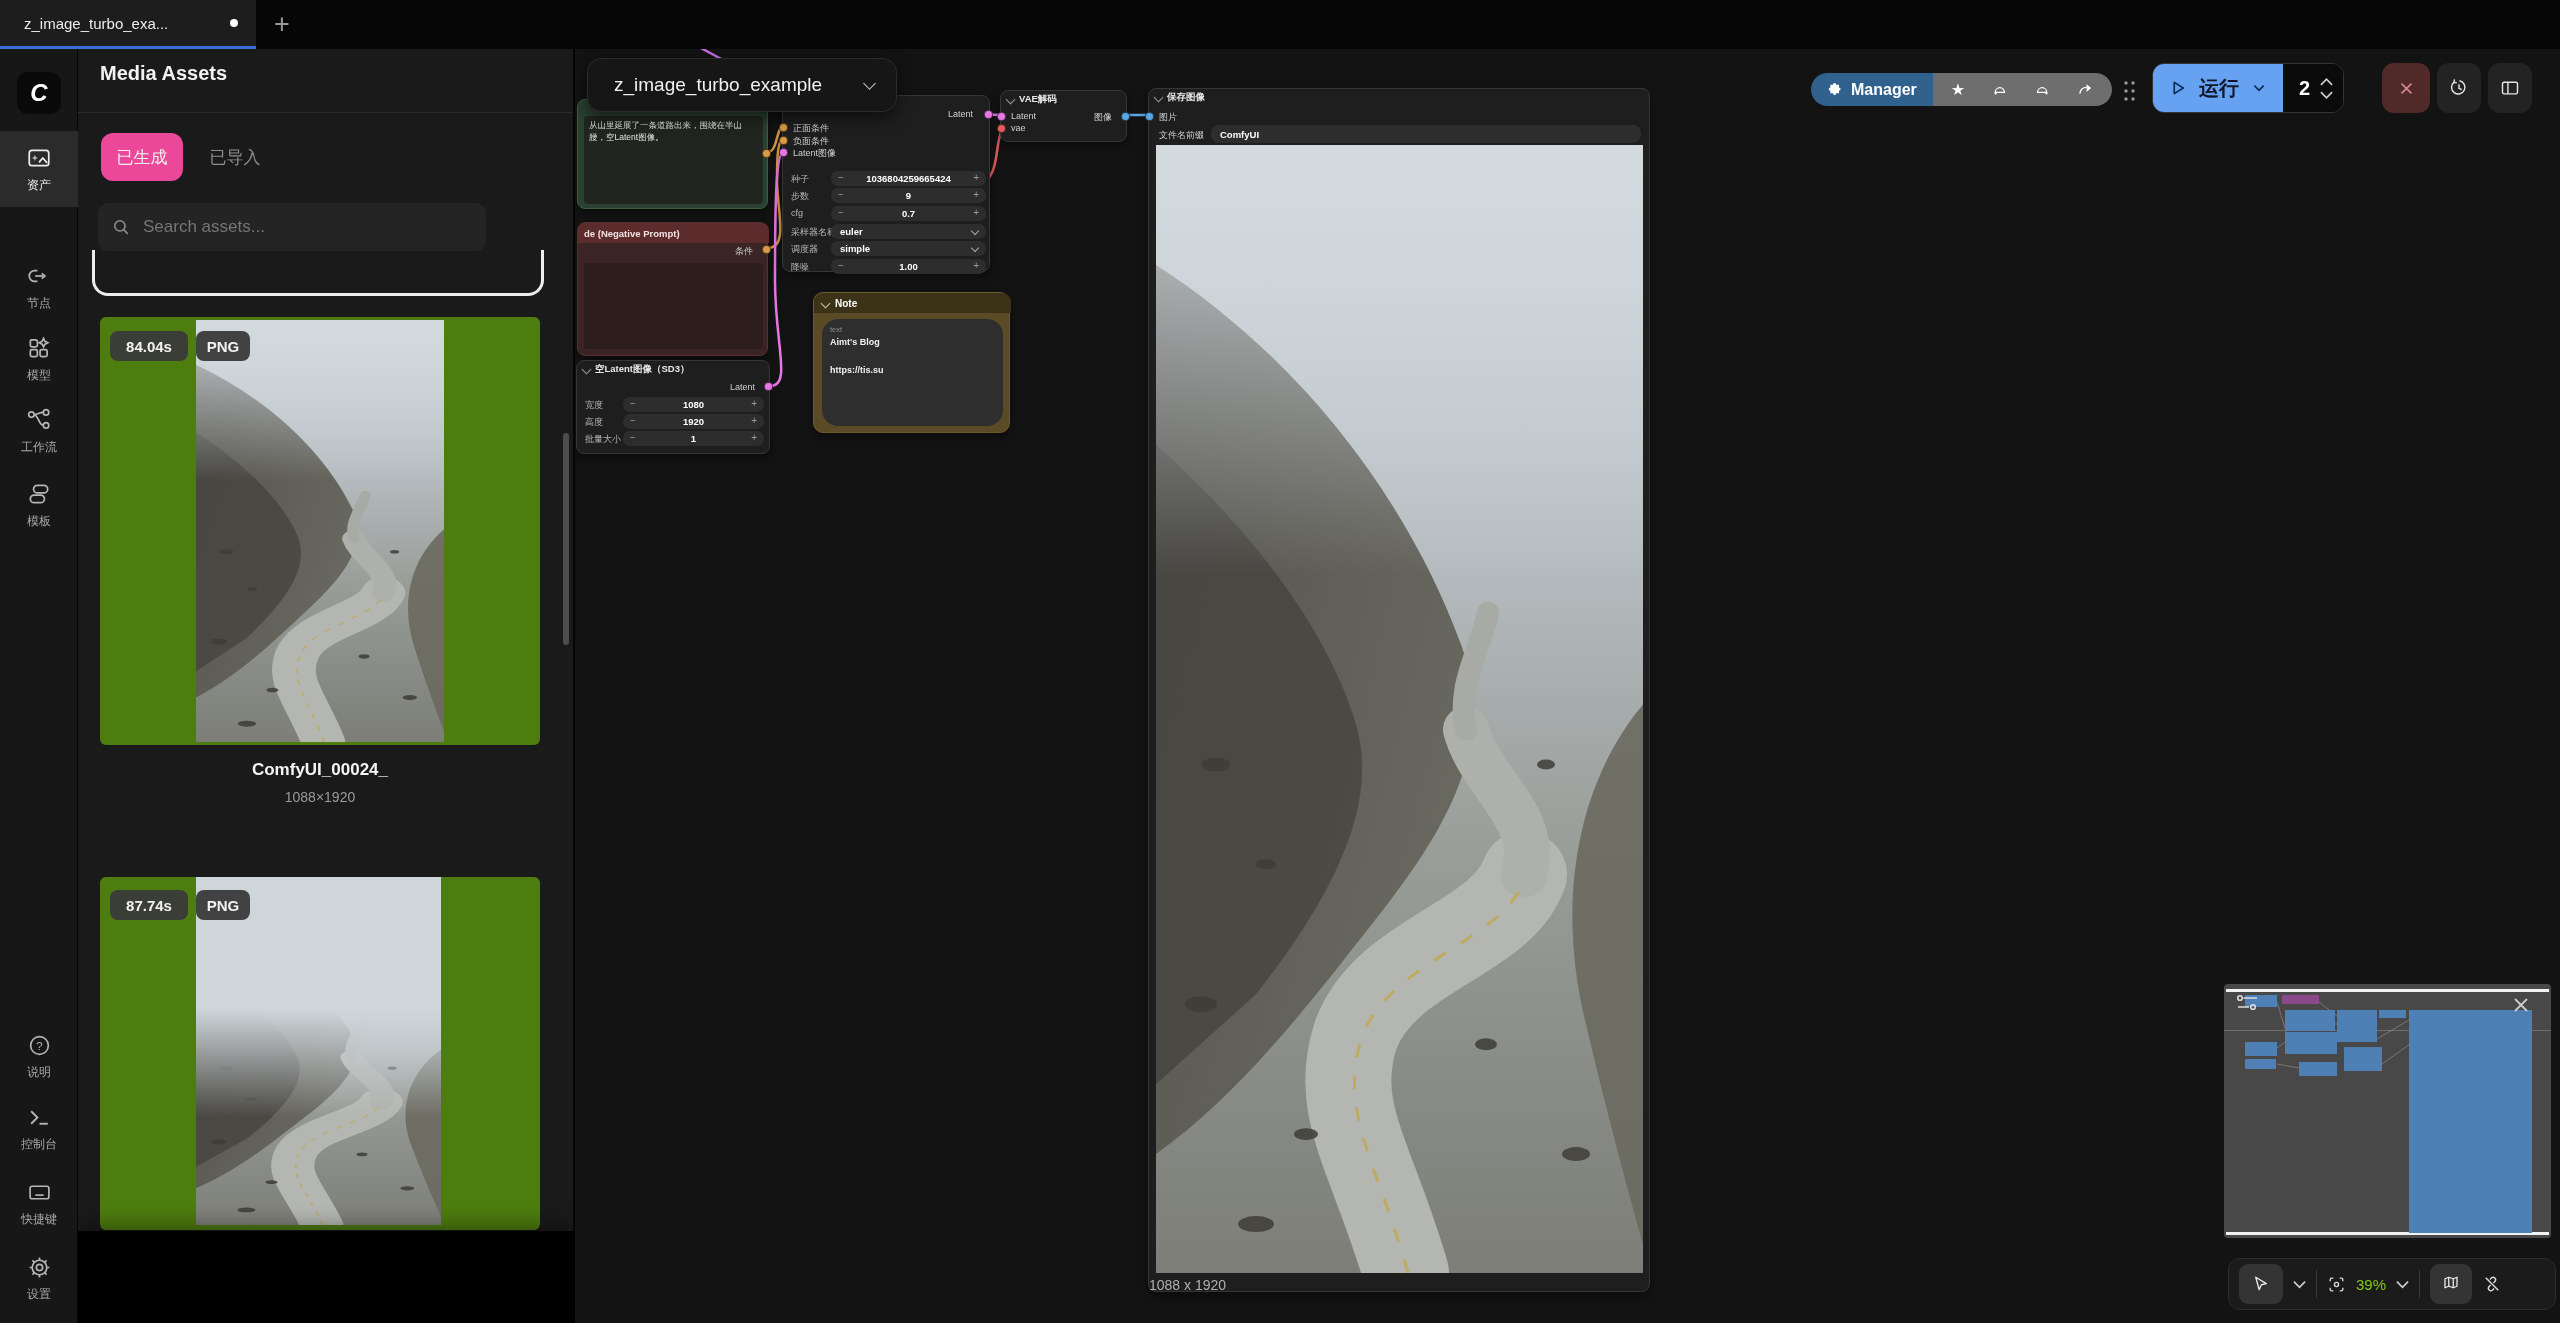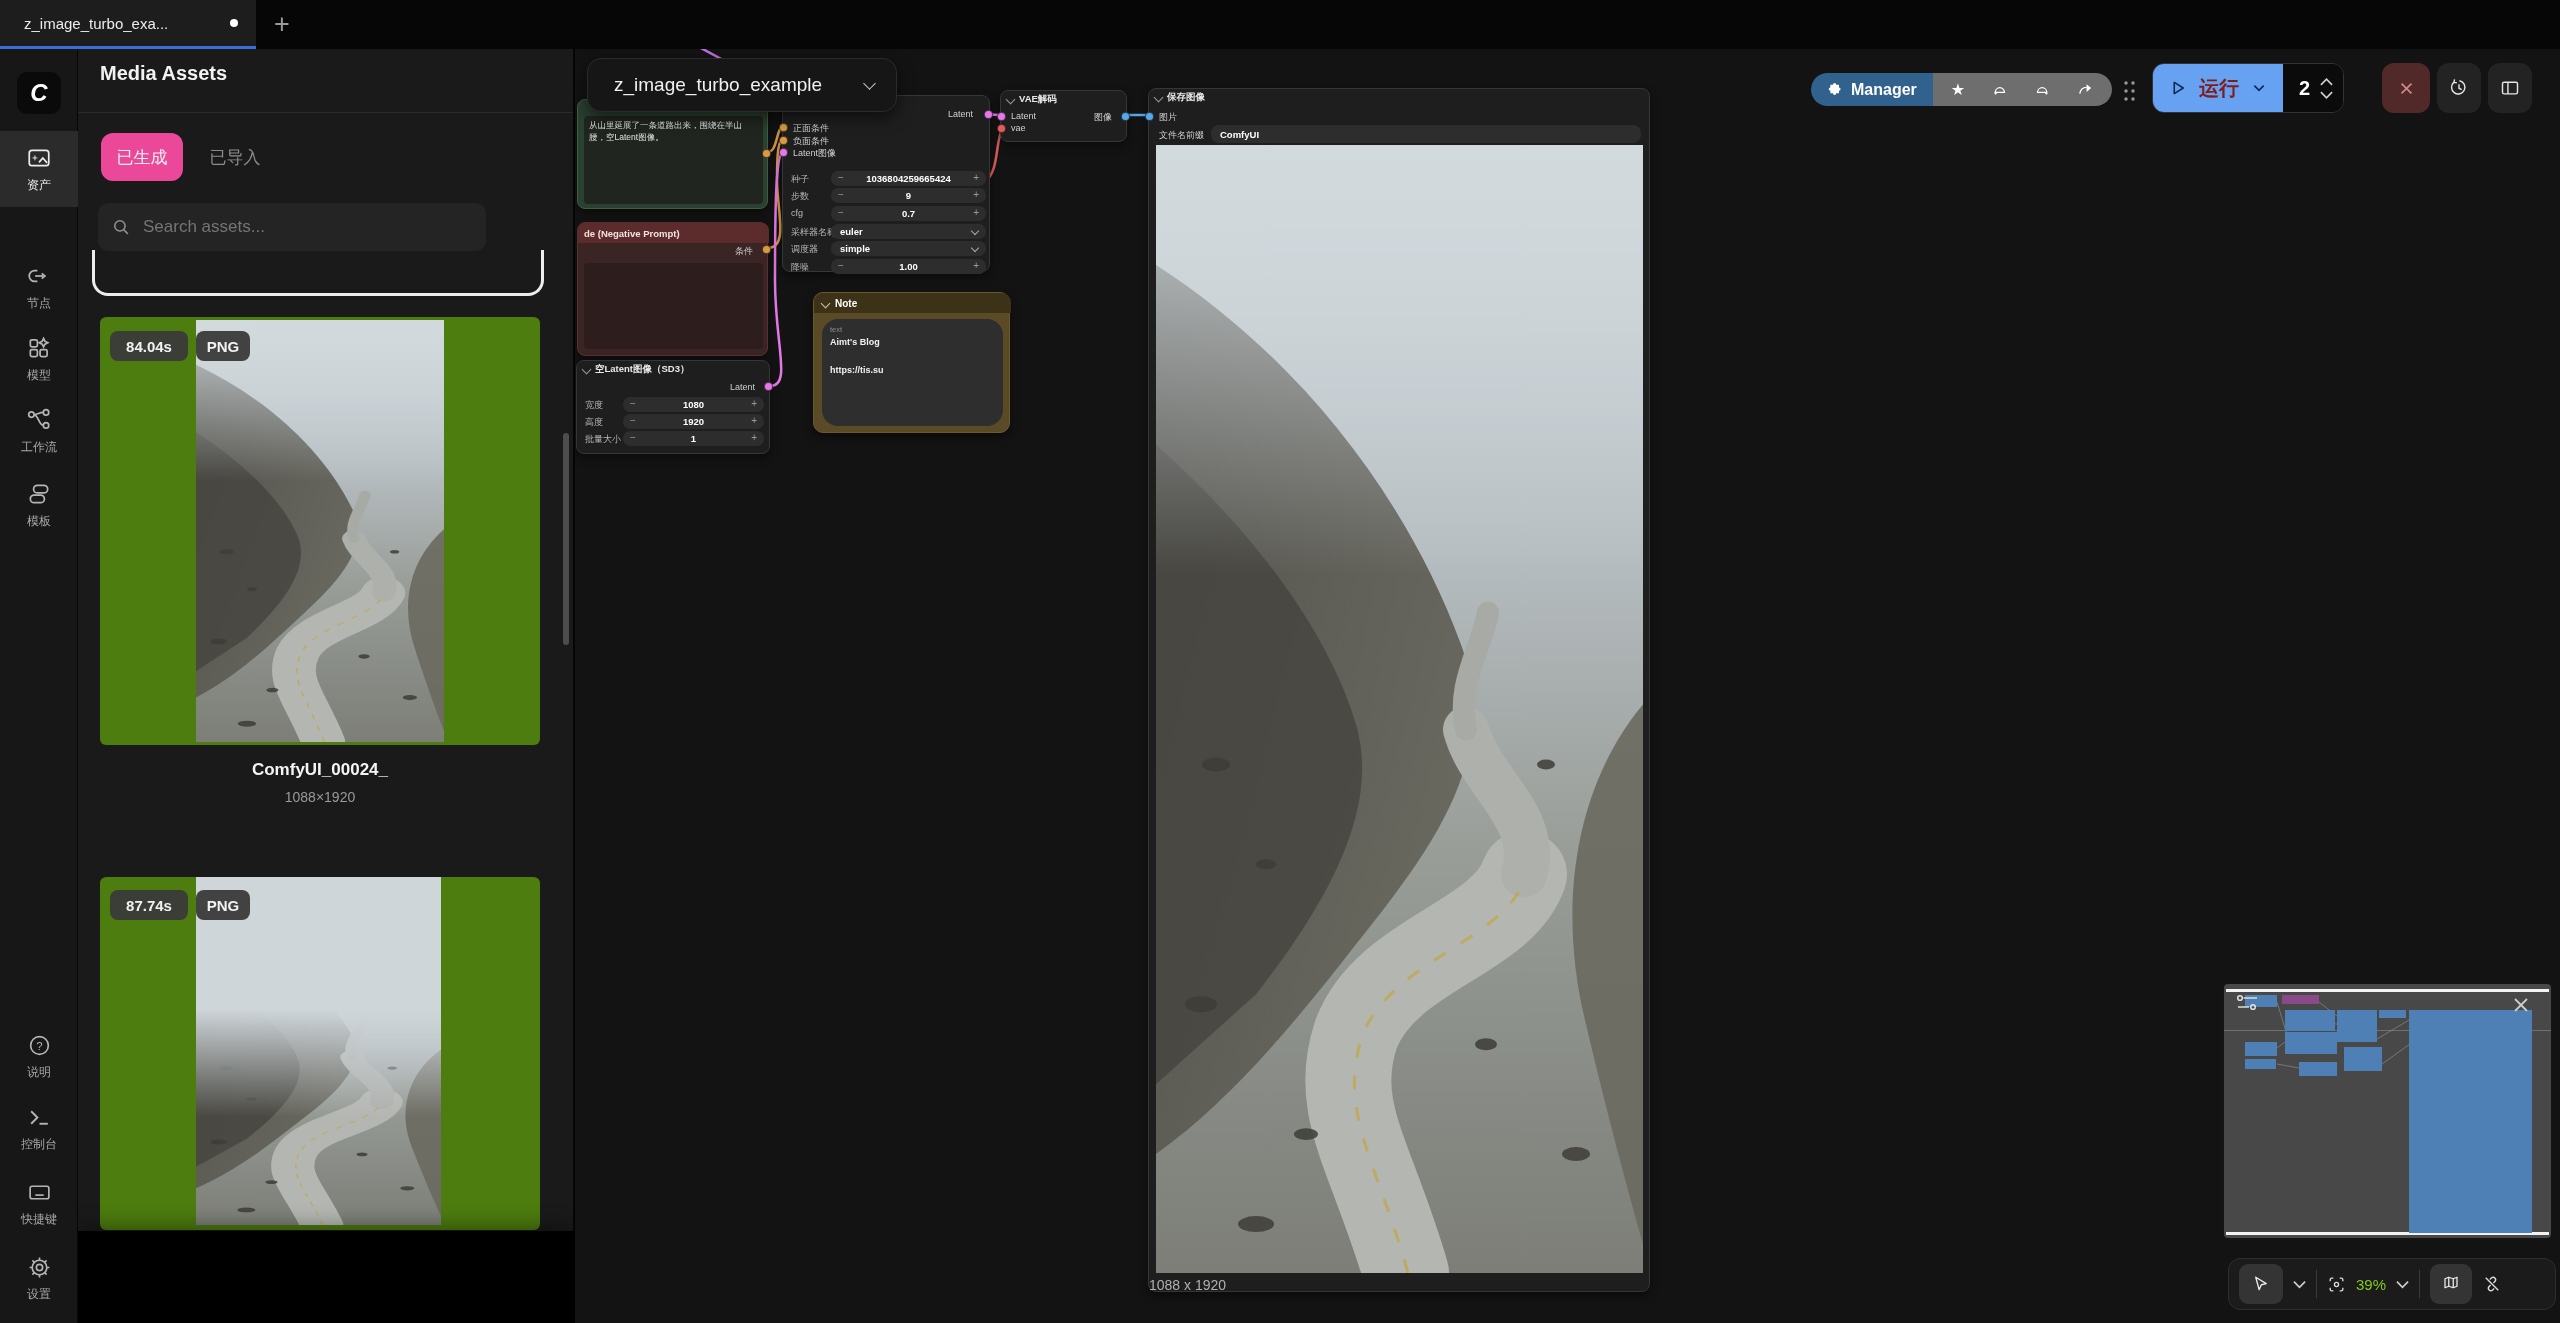--- a/index.html
+++ b/index.html
@@ -442,21 +442,21 @@
       <circle cx="4" cy="20" r="1.7"></circle>
       <circle cx="11" cy="20" r="1.7"></circle>
     </g>
 </svg>
 
 <div class="ab flex" style="left:2152px;top:63px;height:50px;z-index:10;border-radius:12px;overflow:hidden;border:1px solid #333;box-sizing:border-box;">
   <div class="flex" style="height:50px;background:#66a1f2;padding:0 16px;gap:12px;">
     <svg width="18" height="18" viewBox="0 0 24 24" fill="none" stroke="#0e2d55" stroke-width="2.2">
       <path d="M7,4.5 L19,12 L7,19.5 z" stroke-linejoin="round"></path>
     </svg>
-    <span style="color:#7f1d1d;font-size:20px;font-weight:bold;">运行</span>
+    <span style="color:#0f172a;font-size:20px;font-weight:bold;">运行</span>
     <svg width="16" height="16" viewBox="0 0 24 24" fill="none" stroke="#0e2d55" stroke-width="2.6">
       <polyline points="5,8.5 12,15.5 19,8.5"></polyline>
     </svg>
   </div>
   <div class="flex" style="height:50px;background:#0b0b0b;padding:0 10px 0 16px;gap:10px;">
     <span style="color:#fff;font-size:20px;font-weight:bold;">2</span>
     <span style="display:flex;flex-direction:column;gap:5px;">
       <svg width="13" height="8" viewBox="0 0 14 8" fill="none" stroke="#cfcfcf" stroke-width="1.8">
           <polyline points="1,7 7,1 13,7"></polyline>
         </svg>

